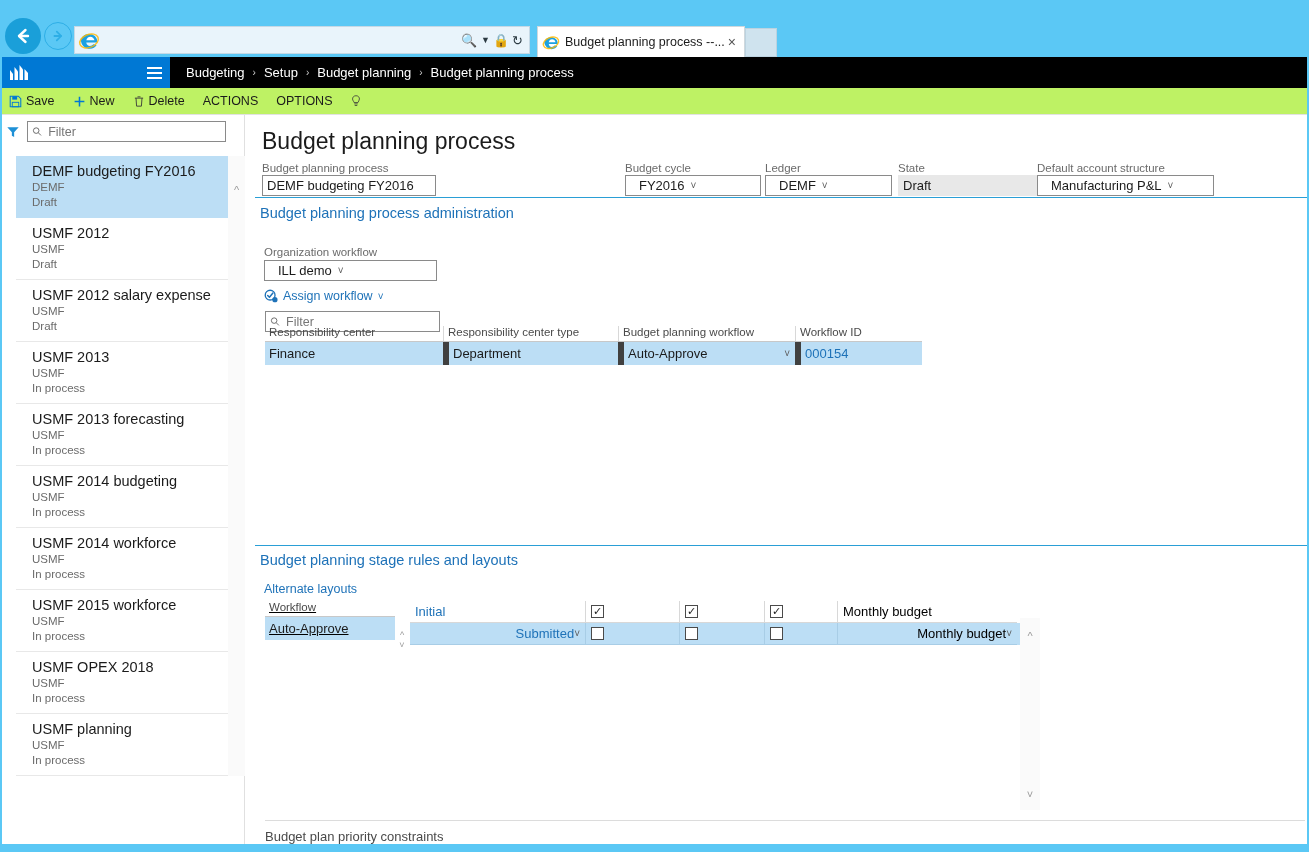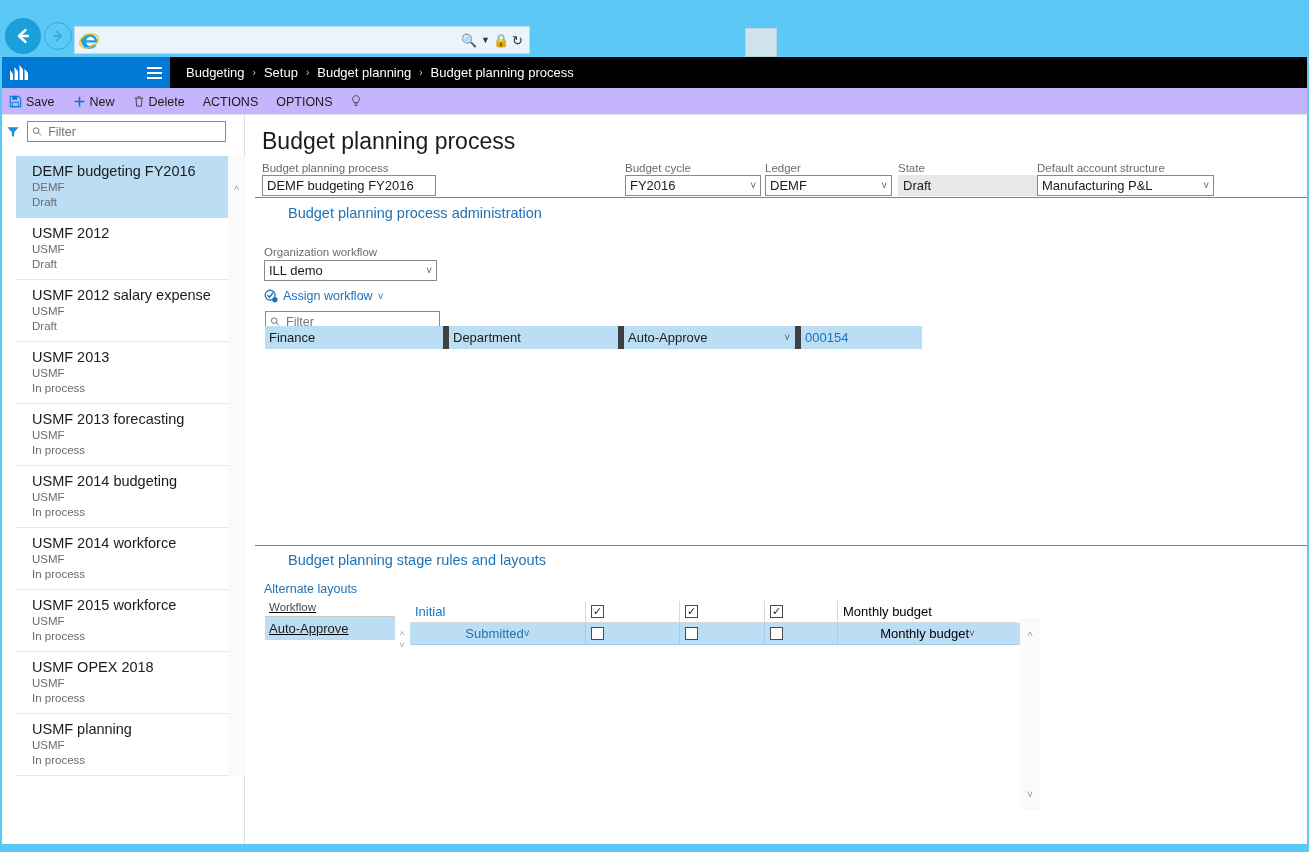--- a/index.html
+++ b/index.html
@@ -80,22 +80,22 @@
   .breadcrumb {
     position: absolute; left: 186px; top: 0; height: 31px;
     display: flex; align-items: center; color: #ffffff; font-size: 13px;
   }
   .breadcrumb .crumb { cursor: pointer; white-space: nowrap; }
   .breadcrumb .sep { margin: 0 8px; color: #cccccc; font-size: 10px; }
 
   
   .actionpane {
     position: absolute; left: 0; top: 88px; width: 1309px; height: 27px;
-    background: #c4b5fd; border-bottom: 1px solid #e2e2e2;
-    display: flex; font-size: 12.5px; color: #1b1b1b;
+    background: #bef264; border-bottom: 1px solid #e2e2e2;
+    display: flex; align-items: center; font-size: 12.5px; color: #1b1b1b;
   }
   .ap-btn {
     display: flex; align-items: center; gap: 4px; height: 27px;
     padding: 0 9px; cursor: pointer; white-space: nowrap;
   }
 
   
   .sidebar {
     position: absolute; left: 0; top: 115px; width: 245px; height: 737px;
     background: #ffffff; border-right: 1px solid #e0e0e0;
@@ -149,31 +149,31 @@
   .field-label { font-size: 11.5px; color: #6b6b6b; display: block; margin-bottom: 1px; }
   .field-input {
     height: 21px; border: 1px solid #8a8a8a; background: #fff;
     font-size: 13px; color: #1b1b1b; padding: 0 4px;
     font-family: "Liberation Sans", sans-serif; outline: none;
     display: flex; align-items: center;
   }
   .field-input.readonly { background: #e8e8e8; border-color: #e8e8e8; color: #1b1b1b; }
   .field-select {
     height: 21px; border: 1px solid #8a8a8a; background: #fff;
-    font-size: 13px; color: #1b1b1b; padding: 0 4px;
-    display: flex; align-items: center; justify-content: space-between;
+    font-size: 13px; color: #1b1b1b; padding: 0 13px;
+    display: flex; align-items: center; 
     cursor: pointer;
   }
   .field-select .cv { font-size: 10px; color: #5a5a5a; margin-left: 6px; }
 
   .section-divider {
     position: absolute; height: 1px; background: #2a9fd6;
   }
   .section-header {
-    position: absolute; font-size: 14.5px; color: #1e72b8; cursor: pointer; margin-left: 28px;
+    position: absolute; font-size: 14.5px; color: #1e72b8; cursor: pointer;
   }
 
   .inline-label { position: absolute; font-size: 11.5px; color: #6b6b6b; }
 
   .link-action {
     position: absolute; display: flex; align-items: center; gap: 5px;
     font-size: 12.5px; color: #1e72b8; cursor: pointer;
   }
 
   .grid-filter {
@@ -233,21 +233,21 @@
     border-left: 1px solid #d8d8d8; border-bottom: 1px solid #d8d8d8;
   }
   .sg-row > div:first-child { border-left: none; }
   .sg-row.selected { background: #bcdef5; }
   .sg-row.selected > div { border-left-color: #a8cde6; border-bottom-color: #a8cde6; }
   .cbx {
     width: 13px; height: 13px; border: 1px solid #4a4a4a; background: #fff;
     display: flex; align-items: center; justify-content: center;
     font-size: 11px; color: #1b1b1b; cursor: pointer;
   }
-  .cell-flex { justify-content: center; padding-right: 5px !important; }
+  .cell-flex { justify-content: flex-end; padding-right: 5px !important; }
   .cv-sm { font-size: 10px; color: #5a5a5a; }
   .c-blue { color: #1e72b8; }
 
   .sg-scroll {
     position: absolute; left: 755px; top: 17px; width: 20px; height: 192px;
     background: #fafafa;
   }
   .sg-scroll .up, .sg-scroll .dn {
     position: absolute; left: 0; width: 20px; text-align: center;
     font-size: 11px; color: #9a9a9a; cursor: pointer;
@@ -294,20 +294,29 @@
     </svg>
     <input class="addr-input" type="text" placeholder="" value="" style="">
     <div class="addr-tools">
       <span class="glyph">🔍</span>
       <span class="glyph" style="font-size:9px;">▼</span>
       <span class="glyph">🔒</span>
       <span class="glyph">↻</span>
     </div>
   </div>
 
+  <div class="tab">
+    <svg class="tab-ie" viewBox="0 0 24 24">
+      <path d="M3 14 C3 9 7 5.5 12 5.5 C17 5.5 21 9 21 13.5 C21 14 21 14.3 20.9 14.6 L9 14.6 C9.3 17 11 18.5 13 18.5 C14.6 18.5 15.8 17.8 16.6 16.6 L20.3 17.4 C19 20 16.3 21.5 13 21.5 C8 21.5 4.2 18.2 3.4 13.8 Z" fill="#1ba1e2"></path>
+      <path d="M9 12.3 L18 12.3 C17.5 10 15.6 8.4 13.4 8.4 C11.2 8.4 9.5 10 9 12.3 Z" fill="#ffffff"></path>
+      <ellipse cx="12" cy="13" rx="10.6" ry="7" fill="none" stroke="#ffb900" stroke-width="1.8" opacity="0.85" transform="rotate(-22 12 13)"></ellipse>
+    </svg>
+    <span class="tab-title">Budget planning process --...</span>
+    <span class="tab-close">×</span>
+  </div>
   <div class="tab-new"></div>
 </div>
 
 <div class="navbar">
   <div class="navbar-brand">
     <svg class="logo" width="24" height="20" viewBox="0 0 24 20">
       <path d="M2 17 L2 7 L5 11 L5 17 Z" fill="#ffffff"></path>
       <path d="M6.5 17 L6.5 4 L10 8.5 L10 17 Z" fill="#ffffff"></path>
       <path d="M11.5 17 L11.5 2 L15 6.5 L15 17 Z" fill="#ffffff"></path>
       <path d="M16.5 17 L16.5 6 L20 10 L20 17 Z" fill="#ffffff"></path>
@@ -494,20 +503,26 @@
 
   <div class="grid-filter" style="left:19px; top:196px;">
     <svg width="11" height="11" viewBox="0 0 16 16">
       <circle cx="6.6" cy="6.6" r="4.4" fill="none" stroke="#444" stroke-width="1.2"></circle>
       <path d="M10 10 L14.2 14.2" stroke="#444" stroke-width="1.2"></path>
     </svg>
     <input type="text" placeholder="Filter" style="">
   </div>
 
   <div class="grid1" style="left:19px; top:211px; width:657px;">
+    <div class="ghead">
+      <div style="width:178px;">Responsibility center</div>
+      <div style="width:175px;">Responsibility center type</div>
+      <div style="width:177px;">Budget planning workflow</div>
+      <div style="width:127px;">Workflow ID</div>
+    </div>
     <div class="grow">
       <div style="width:178px;text-align:center;">Finance</div>
       <div class="sel-cell" style="width:175px;">Department</div>
       <div class="sel-cell" style="width:177px; justify-content:space-between; padding-right:5px;">
         <span>Auto-Approve</span>
         <span class="cv-sm">˅</span>
       </div>
       <div class="sel-cell c-link" style="width:127px;">000154</div>
     </div>
   </div>
@@ -563,17 +578,18 @@
         </div>
       </div>
     </div>
 
     <div class="sg-scroll">
       <div class="up">^</div>
       <div class="dn">˅</div>
     </div>
   </div>
 
+  <div class="footer-section" style="left:19px; top:705px; width:1040px;">Budget plan priority constraints</div>
 </div>
 
 <div class="side-strip-l"></div>
 <div class="side-strip-r"></div>
 <div class="bottom-bar"></div>
 
 </body></html>

